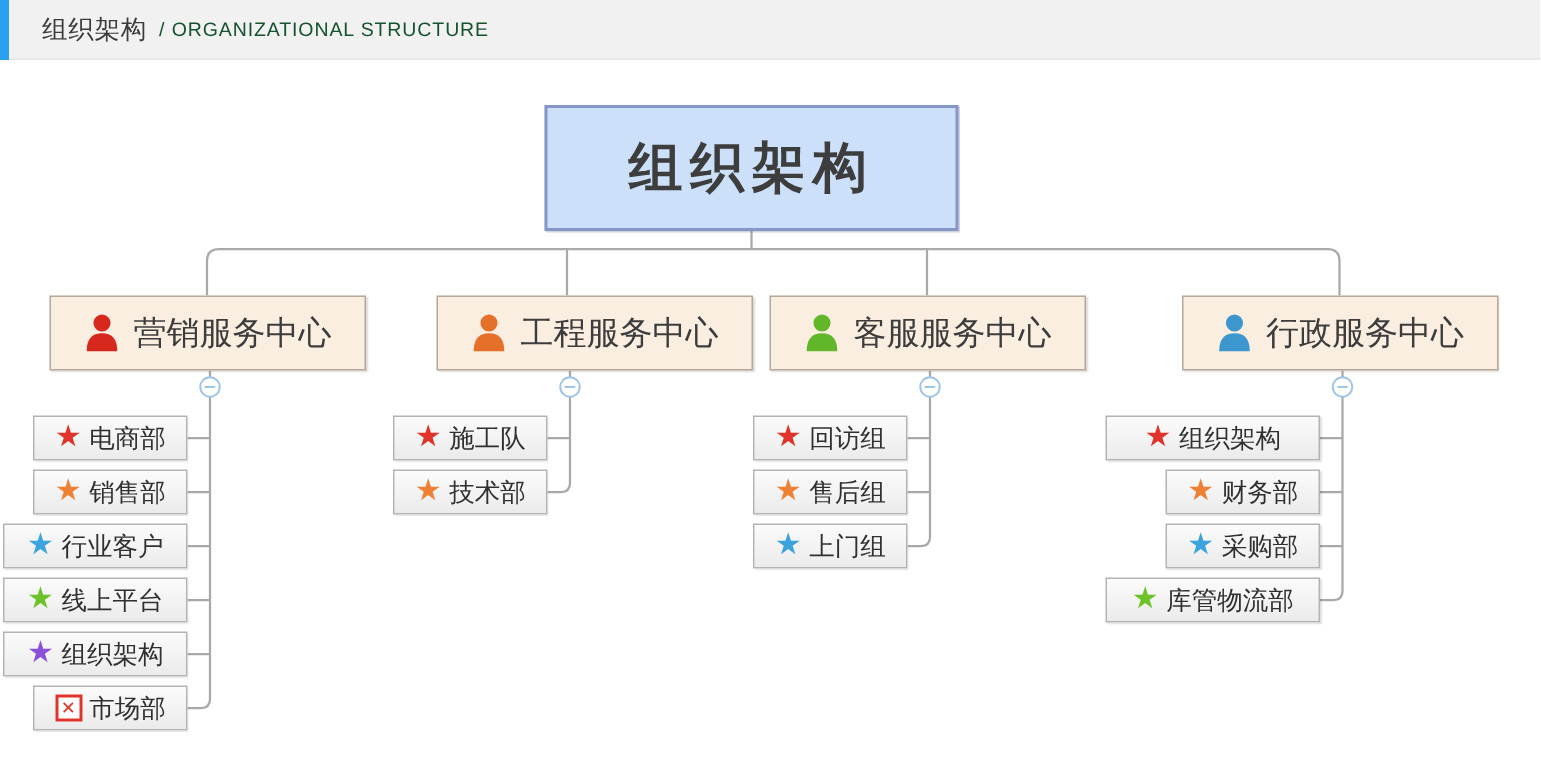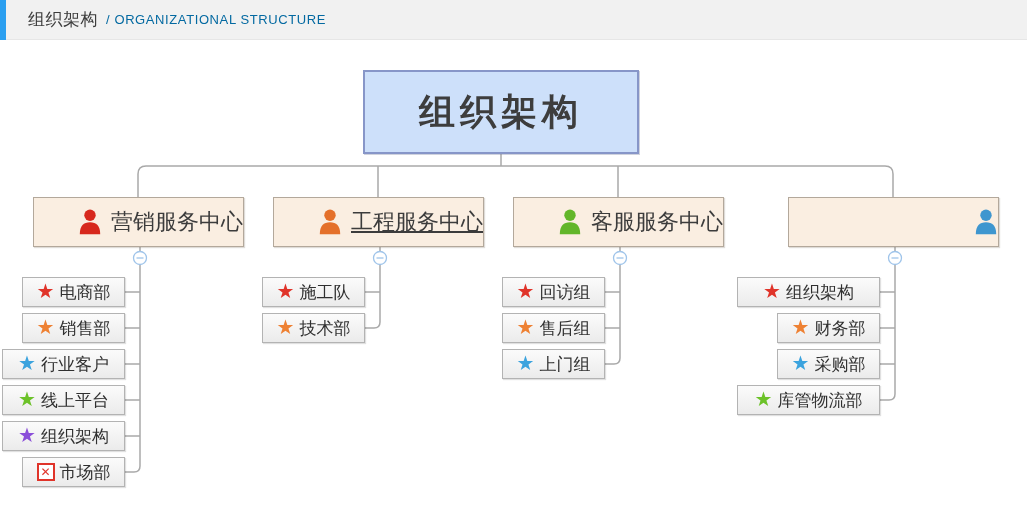--- a/index.html
+++ b/index.html
@@ -16,39 +16,39 @@
     display:flex;align-items:center;box-sizing:border-box;
   }
   .accent{
     position:absolute;left:0;top:0;width:6px;height:40px;
     background:var(--accent,#2b9ff0);
   }
   .title{
     margin-left:28px;font-size:17px;color:#3b3b3b;letter-spacing:0.5px;
   }
   .subtitle{
-    margin-left:8px;font-size:13px;color:#0369a1;letter-spacing:0.6px;
+    margin-left:8px;font-size:13px;color:#14532d;letter-spacing:0.6px;
   }
   
   .canvas{position:absolute;left:0;top:40px;width:1027px;height:476px;}
   .canvas svg.links{position:absolute;left:0;top:0;}
   .node{position:absolute;box-sizing:border-box;display:flex;align-items:center;justify-content:center;}
   .root-node{
     left:363px;top:30px;width:276px;height:84px;
     background:var(--root-bg,#cde0fa);
     border:2px solid var(--root-border,#8796c8);
     font-size:36px;font-weight:bold;color:#3d3d3d;letter-spacing:5px;
     box-shadow:1px 1px 0 rgba(120,130,160,0.35);
   }
   .branch-node{
     top:157px;width:211px;height:50px;
     background:var(--branch-bg,#faeee1);
     border:1px solid var(--branch-border,#b3a89b);
     box-shadow:1px 1px 1px rgba(150,140,125,0.3);
-    gap:9px;font-size:22px;color:#3c3c3c;justify-content:flex-end;
+    gap:9px;font-size:22px;color:#3c3c3c;
   }
   .leaf-node{
     height:30px;
     background:linear-gradient(#fbfbfb,#ebebeb);
     border:1px solid var(--leaf-border,#b3b3b3);
     box-shadow:1px 1px 1px rgba(0,0,0,0.12);
     gap:5px;font-size:17px;color:#303030;
   }
   .person-icon{display:inline-flex;line-height:0;}
   .star-icon{font-size:20px;line-height:1;transform:translateY(-1px);}
@@ -115,21 +115,21 @@
         <span>线上平台</span>
       </div>
       <div class="node leaf-node" style="left: 2px; top: 381px; width: 123px;">
         <span class="star-icon" style="color: rgb(139, 79, 217);">★</span>
         <span>组织架构</span>
       </div>
       <div class="node leaf-node" style="left: 22px; top: 417px; width: 103px;">
         <span class="broken-image-icon">✕</span>
         <span>市场部</span>
       </div>
-      <div class="node branch-node" style="left: 273px; text-decoration: underline;">
+      <div class="node branch-node" style="left: 291px;">
         <span class="person-icon">
           <svg width="24" height="26" viewBox="0 0 24 26">
             <circle cx="12" cy="6.3" r="5.7" fill="#e4702a"></circle>
             <path d="M12 13.2 C5.6 13.2 1.8 16.8 1.8 25.2 L22.2 25.2 C22.2 16.8 18.4 13.2 12 13.2 Z" fill="#e4702a"></path>
           </svg>
         </span>
         <span>工程服务中心</span>
       </div>
       <div class="node leaf-node" style="left: 262px; top: 237px; width: 103px;">
         <span class="star-icon" style="color: rgb(224, 52, 42);">★</span>
@@ -160,20 +160,21 @@
         <span class="star-icon" style="color: rgb(59, 163, 222);">★</span>
         <span>上门组</span>
       </div>
       <div class="node branch-node" style="left: 788px;">
         <span class="person-icon">
           <svg width="24" height="26" viewBox="0 0 24 26">
             <circle cx="12" cy="6.3" r="5.7" fill="#3e96cf"></circle>
             <path d="M12 13.2 C5.6 13.2 1.8 16.8 1.8 25.2 L22.2 25.2 C22.2 16.8 18.4 13.2 12 13.2 Z" fill="#3e96cf"></path>
           </svg>
         </span>
+        <span>行政服务中心</span>
       </div>
       <div class="node leaf-node" style="left: 737px; top: 237px; width: 143px;">
         <span class="star-icon" style="color: rgb(224, 52, 42);">★</span>
         <span>组织架构</span>
       </div>
       <div class="node leaf-node" style="left: 777px; top: 273px; width: 103px;">
         <span class="star-icon" style="color: rgb(238, 129, 51);">★</span>
         <span>财务部</span>
       </div>
       <div class="node leaf-node" style="left: 777px; top: 309px; width: 103px;">

